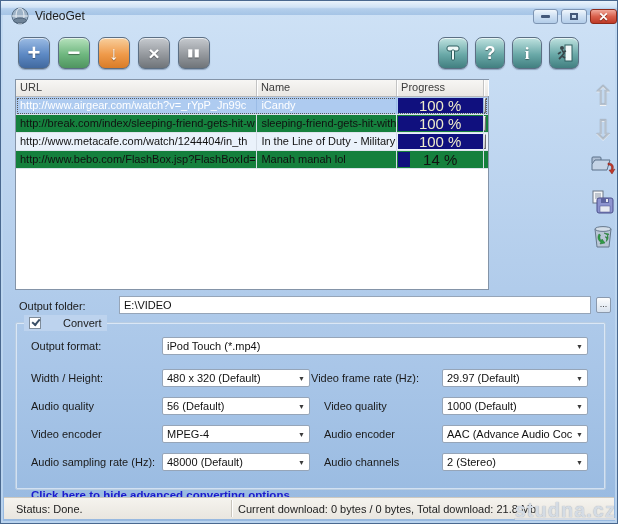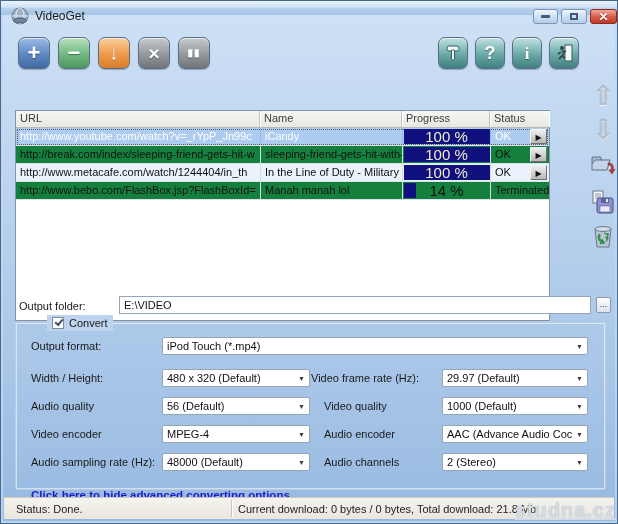--- a/index.html
+++ b/index.html
@@ -37,22 +37,22 @@
   .b-pau  { left:177px; background:linear-gradient(180deg,#c6cacf 0%,#95999e 55%,#6f7479 100%); }
   .g-plus  { font-size:22px; } .g-minus { font-size:22px; }
   .g-down  { font-size:19px; } .g-x { font-size:19px; }
   .g-pause { font-size:10px; letter-spacing:1px; }
   .teal { background:linear-gradient(180deg,#bfe2e0 0%,#6aa9a8 55%,#417f80 100%); }
   .b-set { left:437px; } .b-hlp { left:474px; } .b-inf { left:511px; } .b-ext { left:548px; }
   .tbtn.teal { width:30px; }
   .g-help { font-size:18px; } .g-info { font-size:17px; font-family:"Liberation Serif",serif; }
 
   
-  .dl-table { position:absolute; left:14px; top:78px; width:535px; height:211px;
-              background:#fff; border:1px solid #8494a8;margin-top:31px; }
+  .dl-table { position:absolute; left:14px; top:78px; width:474px; height:211px;
+              background:#fff; border:1px solid #8494a8; }
   .thead { display:flex; height:17px; background:linear-gradient(180deg,#f7f6f4,#e9e7e3);
            border-bottom:1px solid #b9b9b9; font-size:11px; color:#3c3c3c; }
   .hcell { padding:1px 0 0 4px; border-right:1px solid #c3c3c3; box-shadow:1px 0 0 #fff; overflow:hidden; white-space:nowrap; }
   .h-url{width:244px;} .h-name{width:142px;} .h-prog{width:88px;} .h-status{flex:1; border-right:none;}
   .tbody { position:relative; }
   .trow { display:flex; height:18px; font-size:11px; color:#111; border-bottom:1px solid #dce3ec; background:#15803d; }
   .trow:nth-child(odd) { background:#eaf2fb; }
   .trow.sel { background:#aecbf0; color:#fff; outline:1px dotted #5b5b5b; outline-offset:-2px; }
   .cell { overflow:hidden; white-space:nowrap; padding:2px 0 0 4px; }
   .cell + .cell { border-left:1px solid #d4dce6; }
@@ -80,21 +80,21 @@
               background:#fff; border:1px solid #96a5b8; font-size:11px; padding:2px 4px 0 4px;
               color:#111; white-space:nowrap; overflow:hidden; }
   .of-browse { position:absolute; left:595px; top:296px; width:15px; height:16px;
                border:1px solid #8a99ad; border-radius:2px; font-size:9px; line-height:13px;
                text-align:center; color:#333; background:linear-gradient(180deg,#fdfdfd,#d8e2ee); cursor:pointer; }
 
   
   .groupbox { position:absolute; left:14px; top:321px; width:591px; height:168px;
               border:1px solid #b9cde2; border-radius:2px; box-shadow:inset 0 0 0 1px rgba(255,255,255,.55); }
   .cb-legend { position:absolute; left:8px; top:-8px; height:16px; padding:0 5px;
-               background:#bdd3ee; display:flex; align-items:center; gap:5px; cursor:pointer;margin-left:23px; }
+               background:#bdd3ee; display:flex; align-items:center; gap:22px; cursor:pointer; }
   .cb-box { width:12px; height:12px; background:#fff; border:1px solid #7f8c9a; position:relative; }
   .cb-box::after { content:""; position:absolute; left:2px; top:1px; width:6px; height:3px;
                    border-left:2px solid #3a4f66; border-bottom:2px solid #3a4f66; transform:rotate(-50deg); }
   .cb-text { font-size:11px; color:#1a1a1a; }
   .cv-label { position:absolute; height:18px; line-height:18px; font-size:11px; color:#1a1a1a; white-space:nowrap; }
   .combo { position:absolute; height:18px; background:#fff; border:1px solid #96a5b8; border-radius:2px;
            display:flex; align-items:center; cursor:pointer; }
   .combo-text { flex:1; font-size:11px; color:#111; padding-left:4px; white-space:nowrap; overflow:hidden; }
   .combo-arrow { width:15px; text-align:center; font-size:7px; color:#3a3a3a; }
   .adv-link { position:absolute; left:15px; top:150px; font-size:11.5px; font-weight:bold;
@@ -176,21 +176,21 @@
 
   <div class="dl-table">
     <div class="thead">
       <div class="hcell h-url">URL</div>
       <div class="hcell h-name">Name</div>
       <div class="hcell h-prog">Progress</div>
       <div class="hcell h-status">Status</div>
     </div>
     <div class="tbody">
         <div class="trow sel">
-          <div class="cell c-url">http://www.youtube.com/watch?v=_rYpP_Jn99c</div>
+          <div class="cell c-url">http://www.airgear.com/watch?v=_rYpP_Jn99c</div>
           <div class="cell c-name">iCandy</div>
           <div class="cell c-prog"><div class="pbar" style="width: 100%;"></div><span class="plab onbar">100 %</span></div>
           <div class="cell c-status"><span>OK</span><button class="playbtn">
               <span>▶</span>
             </button></div>
         </div>
         <div class="trow">
           <div class="cell c-url">http://break.com/index/sleeping-friend-gets-hit-w</div>
           <div class="cell c-name">sleeping-friend-gets-hit-with-po</div>
           <div class="cell c-prog"><div class="pbar" style="width: 100%;"></div><span class="plab onbar">100 %</span></div>

